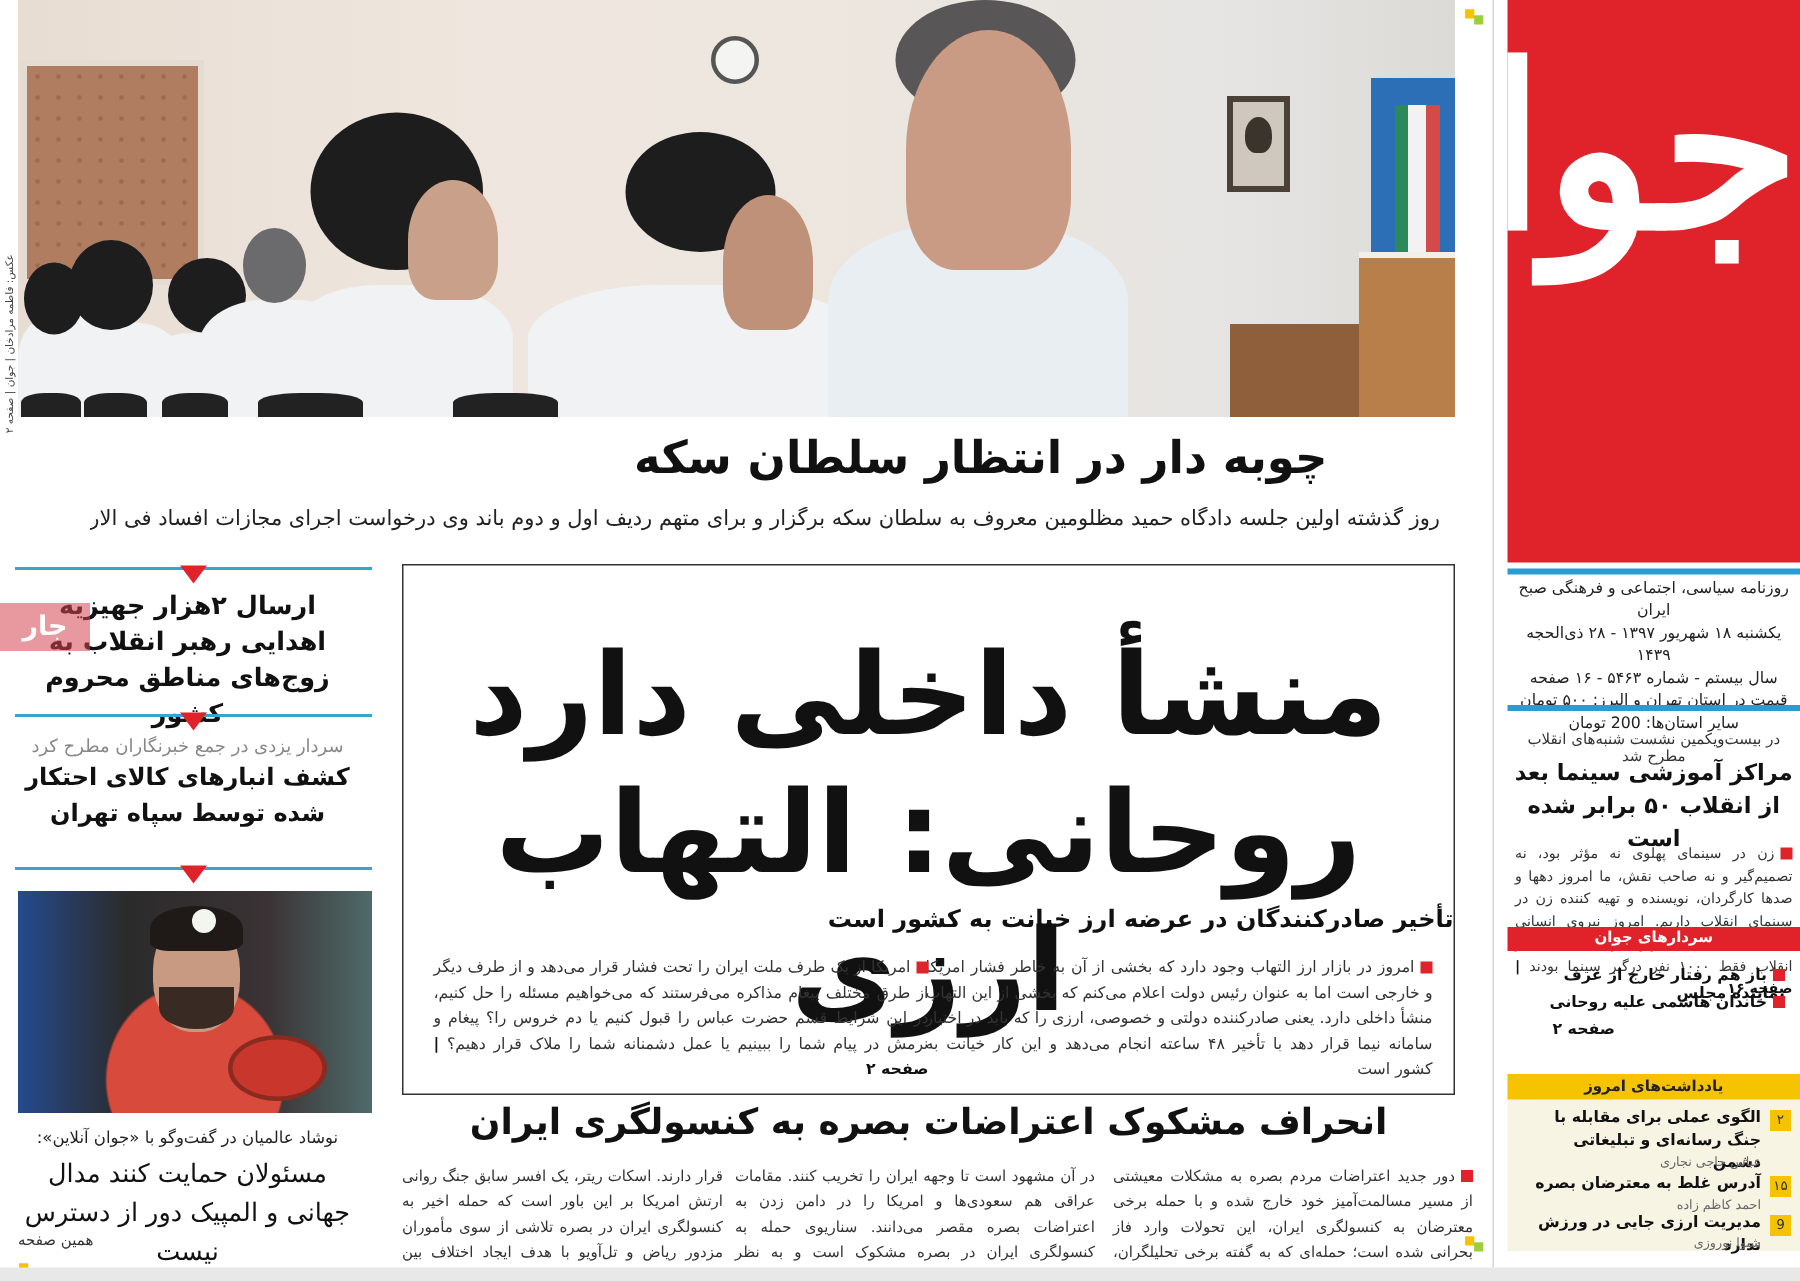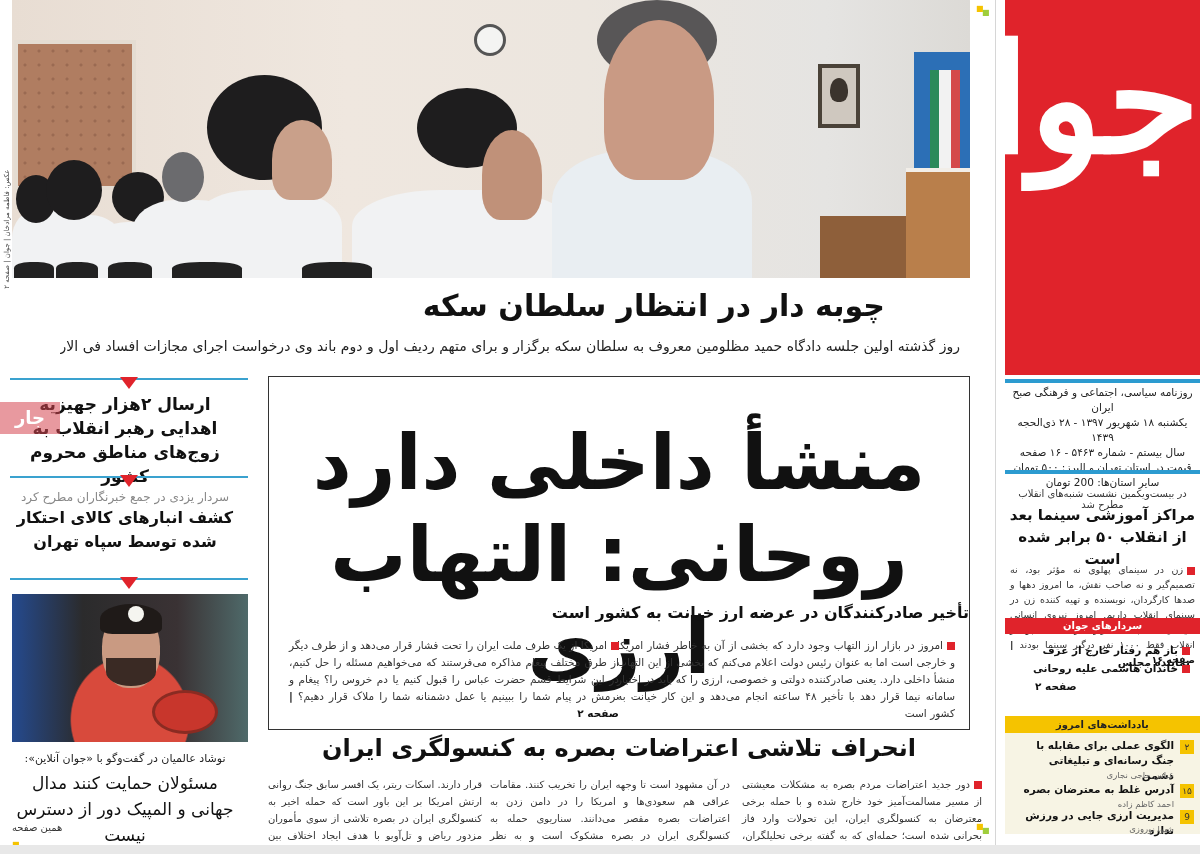--- a/index.html
+++ b/index.html
@@ -172,21 +172,21 @@
   <div class="main-subhead">تأخیر صادرکنندگان در عرضه ارز خیانت به کشور است</div>
   <div class="main-col" style="right:14px;width:338px;">
     <span class="bullet"></span><span>امروز در بازار ارز التهاب وجود دارد که بخشی از آن به خاطر فشار امریکا و خارجی است اما به عنوان رئیس دولت اعلام می‌کنم که بخشی از این التهاب منشأ داخلی دارد. یعنی صادرکننده دولتی و خصوصی، ارزی را که باید در اختیار سامانه نیما قرار دهد با تأخیر ۴۸ ساعته انجام می‌دهد و این کار خیانت به کشور است</span>
   </div>
   <div class="main-col" style="left:20px;width:330px;">
     <span class="bullet"></span><span>امریکا از یک طرف ملت ایران را تحت فشار قرار می‌دهد و از طرف دیگر از طرق مختلف پیغام مذاکره می‌فرستند که می‌خواهیم مسئله را حل کنیم، در این شرایط قسم حضرت عباس را قبول کنیم یا دم خروس را؟ پیغام و نرمش در پیام شما را ببینیم یا عمل دشمنانه شما را ملاک قرار دهیم؟</span>
     <span class="page-ref">| صفحه ۲</span>
   </div>
 </div>
 
-<div class="abs bottom-headline">انحراف تلاشی اعتراضات بصره به کنسولگری ایران</div>
+<div class="abs bottom-headline">انحراف مشکوک اعتراضات بصره به کنسولگری ایران</div>
 <div class="abs bottom-col" style="left:742px;width:240px;">
   <span class="bullet"></span><span>دور جدید اعتراضات مردم بصره به مشکلات معیشتی از مسیر مسالمت‌آمیز خود خارج شده و با حمله برخی معترضان به کنسولگری ایران، این تحولات وارد فاز بحرانی شده است؛ حمله‌ای که به گفته برخی تحلیلگران، رد پای عربستان و رژیم صهیونیستی</span>
 </div>
 <div class="abs bottom-col" style="left:490px;width:240px;">در آن مشهود است تا وجهه ایران را تخریب کنند. مقامات عراقی هم سعودی‌ها و امریکا را در دامن زدن به اعتراضات بصره مقصر می‌دانند. سناریوی حمله به کنسولگری ایران در بصره مشکوک است و به نظر می‌رسد برخی طرف‌های خارجی در پشت این ماجرا</div>
 <div class="abs bottom-col" style="left:268px;width:214px;">
   <span>قرار دارند. اسکات ریتر، یک افسر سابق جنگ روانی ارتش امریکا بر این باور است که حمله اخیر به کنسولگری ایران در بصره تلاشی از سوی مأموران مزدور ریاض و تل‌آویو با هدف ایجاد اختلاف بین ایران و عراق بوده است</span>
   <span class="page-ref">| صفحه ۱۵</span>
 </div>
 <div class="abs deco-dots" style="left:976px;top:822px;"></div>
 <div class="abs deco-dots" style="left:976px;top:4px;"></div>

